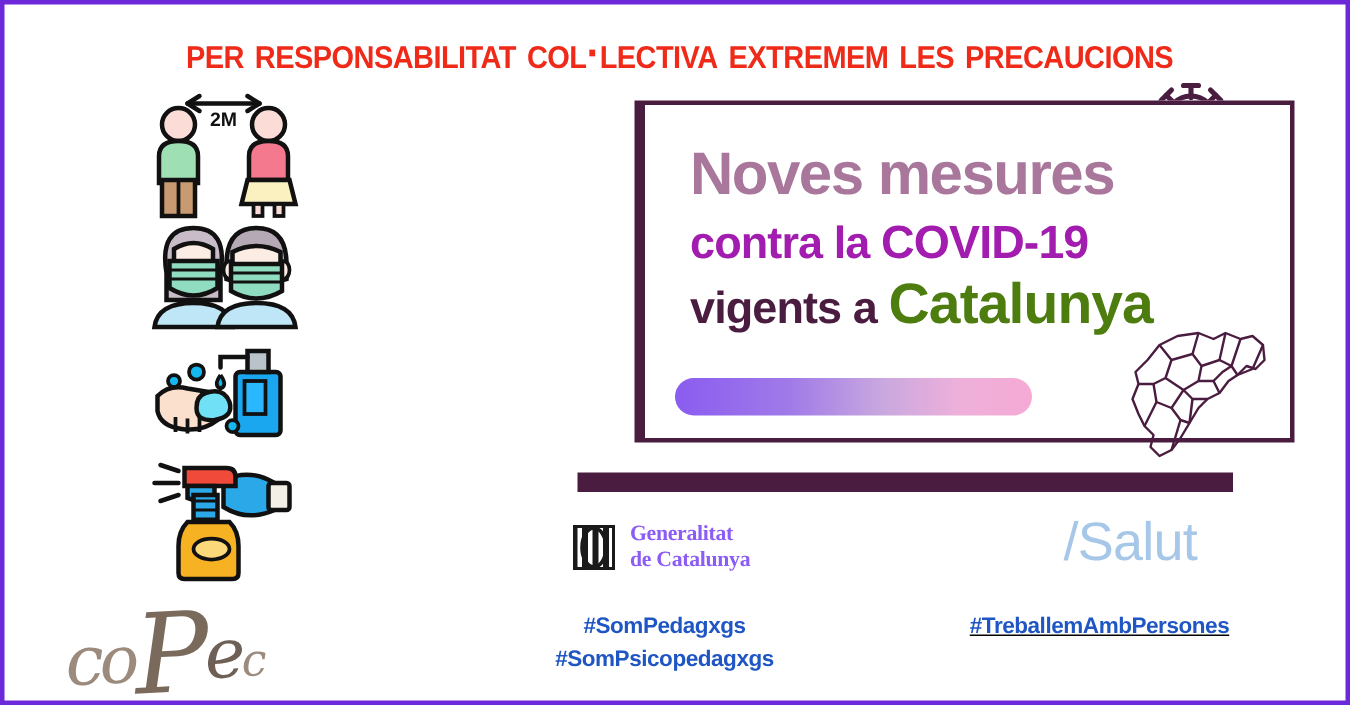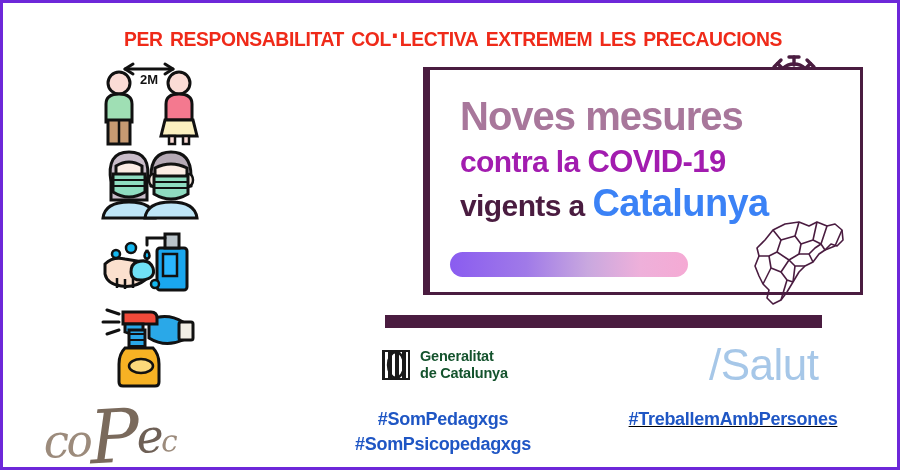--- a/index.html
+++ b/index.html
@@ -64,43 +64,43 @@
   .title-line{
     position:absolute;left:30px;
     font-weight:bold;
     line-height:1;
     white-space:nowrap;
   }
   #title-1{top:26px;font-size:40px;color:#a8779b;letter-spacing:-1px;}
   #title-2{top:76px;font-size:30px;color:#a21caf;letter-spacing:-0.6px;}
   #title-2 .big{font-size:31px;}
   #title-3{top:114px;font-size:30px;color:#4a1c40;letter-spacing:-0.6px;}
-  #title-3 .hl{color:#3b82f6;font-size:38px;}
+  #title-3 .hl{color:#4d7c0f;font-size:38px;}
 
   #gradient-bar{
     position:absolute;left:20px;top:182px;
     width:238px;height:25px;border-radius:13px;
     background:linear-gradient(90deg,#8a5cf0 0%,#a07ae8 32%,#c9a8df 58%,#eeb0da 80%,#f5aad4 100%);
   }
 
   #map-wrap{position:absolute;right:12px;top:140px;}
   #virus-wrap{position:absolute;left:760px;top:46px;}
 
   
   #logo-generalitat{
     position:absolute;left:378px;top:345px;
     display:flex;align-items:center;gap:9px;
   }
   #gen-text{
-    font-size:14.5px;font-weight:bold;color:#14532d;
-    line-height:1.18;letter-spacing:-0.2px;
+    font-size:14.5px;font-weight:bold;color:#8b5cf6;
+    line-height:1.18;letter-spacing:-0.2px;font-family:Liberation Serif, serif;
   }
   #logo-salut{
     position:absolute;left:706px;top:340px;
-    font-size:44px;color:#a6c7e8;font-weight:normal;
+    font-size:36px;color:#a6c7e8;font-weight:normal;
     letter-spacing:-0.5px;line-height:1;text-align:right;
   }
 
   
   #copec{
     position:absolute;left:40px;top:392px;
     font-family:"DejaVu Serif", serif;
     font-style:italic;
     font-size:54px;
     color:#9c8b7c;
@@ -117,21 +117,21 @@
   #copec .c2{font-size:30px;color:#9c8b7c;}
 
   
   #hashtags{
     position:absolute;left:300px;top:406px;width:580px;
   }
   .hash-row{display:flex;margin-bottom:4px;}
   .hash-col-a{width:280px;text-align:center;}
   .hash-col-b{width:300px;text-align:center;text-decoration:underline;}
   .hash{
-    font-size:18px;font-weight:bold;color:#1f56c4;
+    font-size:15px;font-weight:bold;color:#1f56c4;
     letter-spacing:-0.3px;white-space:nowrap;
   }
 </style>
 </head>
 <body>
 
 <div id="page">
 
   <div id="headline">Per responsabilitat col·lectiva  extremem les precaucions</div>
 

